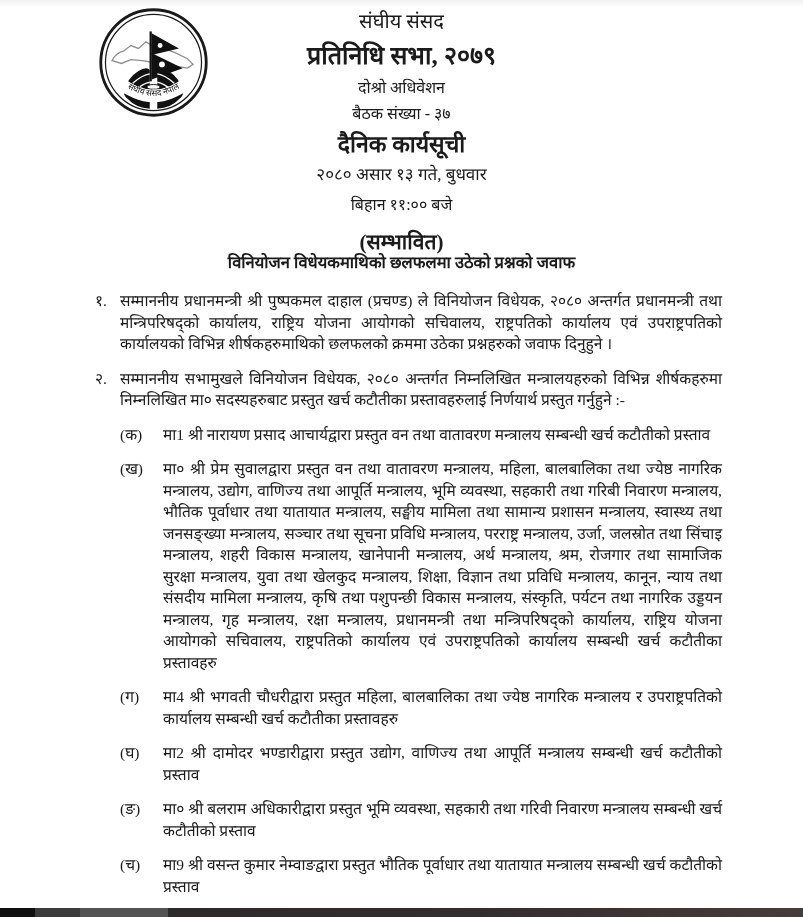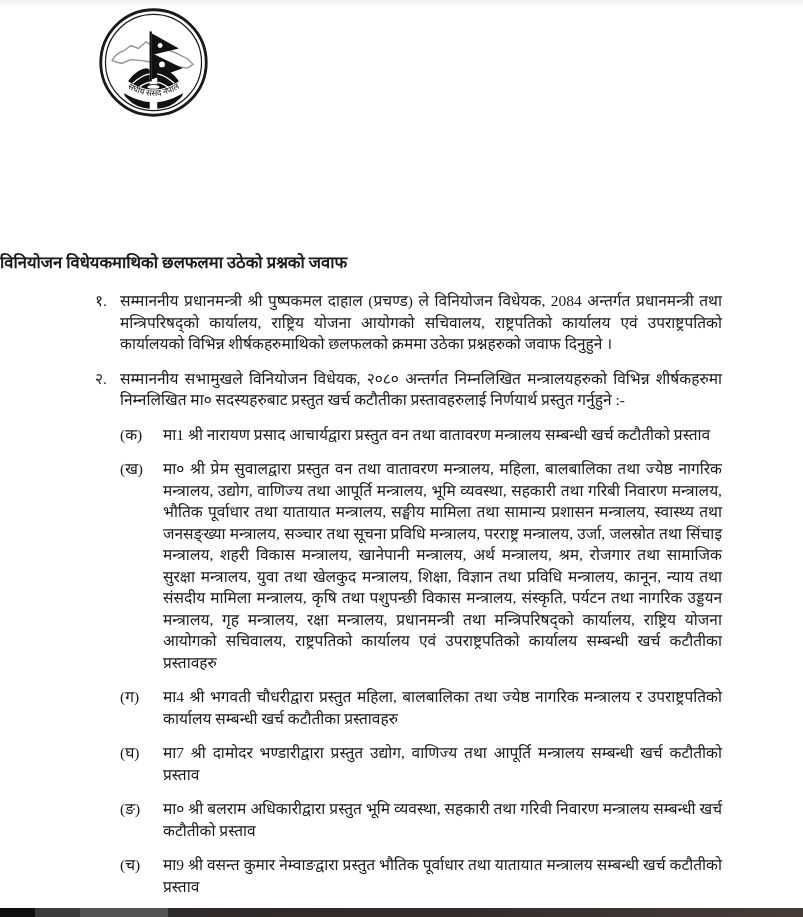--- a/index.html
+++ b/index.html
@@ -17,21 +17,21 @@
   .h-org{font-size:20px;line-height:26px;margin:2px 0 7px;}
   .h-house{font-size:25px;line-height:30px;font-weight:bold;margin:0 0 7px;}
   .h-session{font-size:16px;line-height:20px;margin:0 0 6px;}
   .h-meeting{font-size:16px;line-height:20px;margin:0 0 7px;}
   .h-doctitle{font-size:23px;line-height:28px;font-weight:bold;margin:0 0 5px;}
   .h-date{font-size:17px;line-height:22px;margin:0 0 9px;}
   .h-time{font-size:16px;line-height:20px;margin:0 0 12px;}
   .h-tentative{font-size:21px;line-height:30px;font-weight:bold;margin:0;}
   
   .content{position:absolute;top:252px;left:0;right:0;}
-  .section-title{font-weight:bold;font-size:16.5px;
+  .section-title{text-align:center;font-weight:bold;font-size:16.5px;
     line-height:22px;margin:0 0 16px;}
   .list{margin-left:95px;width:627px;font-size:15.5px;line-height:21.5px;}
   .item{display:flex;margin-bottom:13px;}
   .item-num{flex:0 0 25px;}
   .item-text{flex:1;text-align:justify;}
   .subitems{margin-top:13px;}
   .subitem{display:flex;margin-left:25px;margin-bottom:13px;}
   .sub-label{flex:0 0 43px;}
   .sub-text{flex:1;text-align:justify;}
   
@@ -77,29 +77,39 @@
         <ellipse cx="60" cy="96" rx="7" ry="2.6" fill="#ffffff" stroke="#111" stroke-width="1"></ellipse>
       </g>
 
       <path id="cap-arc" d="M21 79 Q60 112 99 79" fill="none" stroke="#ffffff" stroke-width="13"></path>
       <text font-size="9" fill="#111111" font-family="'Liberation Serif',serif">
         <textPath href="#cap-arc" startOffset="50%" text-anchor="middle">संघीय संसद नेपाल</textPath>
       </text>
     </svg>
   </div>
 
+  <div class="header">
+    <div class="h-org">संघीय संसद</div>
+    <div class="h-house">प्रतिनिधि सभा, २०७९</div>
+    <div class="h-session">दोश्रो अधिवेशन</div>
+    <div class="h-meeting">बैठक संख्या - ३७</div>
+    <div class="h-doctitle">दैनिक कार्यसूची</div>
+    <div class="h-date">२०८० असार १३ गते, बुधवार</div>
+    <div class="h-time">बिहान ११:०० बजे</div>
+    <div class="h-tentative">(सम्भावित)</div>
+  </div>
 
   <div class="content">
     <div class="section-title">विनियोजन विधेयकमाथिको छलफलमा उठेको प्रश्नको जवाफ</div>
 
     <div class="list">
 
       <div class="item">
         <div class="item-num">१.</div>
-        <div class="item-text">सम्माननीय प्रधानमन्त्री श्री पुष्पकमल दाहाल (प्रचण्ड) ले विनियोजन विधेयक, 2084 अन्तर्गत प्रधानमन्त्री तथा मन्त्रिपरिषद्को कार्यालय, राष्ट्रिय योजना आयोगको सचिवालय, राष्ट्रपतिको कार्यालय एवं उपराष्ट्रपतिको कार्यालयको विभिन्न शीर्षकहरुमाथिको छलफलको क्रममा उठेका प्रश्नहरुको जवाफ दिनुहुने ।</div>
+        <div class="item-text">सम्माननीय प्रधानमन्त्री श्री पुष्पकमल दाहाल (प्रचण्ड) ले विनियोजन विधेयक, २०८० अन्तर्गत प्रधानमन्त्री तथा मन्त्रिपरिषद्को कार्यालय, राष्ट्रिय योजना आयोगको सचिवालय, राष्ट्रपतिको कार्यालय एवं उपराष्ट्रपतिको कार्यालयको विभिन्न शीर्षकहरुमाथिको छलफलको क्रममा उठेका प्रश्नहरुको जवाफ दिनुहुने ।</div>
       </div>
 
       <div class="item" style="margin-bottom:0;">
         <div class="item-num">२.</div>
         <div class="item-text">सम्माननीय सभामुखले विनियोजन विधेयक, २०८० अन्तर्गत निम्नलिखित मन्त्रालयहरुको विभिन्न शीर्षकहरुमा निम्नलिखित मा० सदस्यहरुबाट प्रस्तुत खर्च कटौतीका प्रस्तावहरुलाई निर्णयार्थ प्रस्तुत गर्नुहुने :-</div>
       </div>
 
       <div class="subitems">
         <div class="subitem">
           <div class="sub-label">(क)</div>
@@ -108,21 +118,21 @@
         <div class="subitem">
           <div class="sub-label">(ख)</div>
           <div class="sub-text">मा० श्री प्रेम सुवालद्वारा प्रस्तुत वन तथा वातावरण मन्त्रालय, महिला, बालबालिका तथा ज्येष्ठ नागरिक मन्त्रालय, उद्योग, वाणिज्य तथा आपूर्ति मन्त्रालय, भूमि व्यवस्था, सहकारी तथा गरिबी निवारण मन्त्रालय, भौतिक पूर्वाधार तथा यातायात मन्त्रालय, सङ्घीय मामिला तथा सामान्य प्रशासन मन्त्रालय, स्वास्थ्य तथा जनसङ्ख्या मन्त्रालय, सञ्चार तथा सूचना प्रविधि मन्त्रालय, परराष्ट्र मन्त्रालय, उर्जा, जलस्रोत तथा सिंचाइ मन्त्रालय, शहरी विकास मन्त्रालय, खानेपानी मन्त्रालय, अर्थ मन्त्रालय, श्रम, रोजगार तथा सामाजिक सुरक्षा मन्त्रालय, युवा तथा खेलकुद मन्त्रालय, शिक्षा, विज्ञान तथा प्रविधि मन्त्रालय, कानून, न्याय तथा संसदीय मामिला मन्त्रालय, कृषि तथा पशुपन्छी विकास मन्त्रालय, संस्कृति, पर्यटन तथा नागरिक उड्डयन मन्त्रालय, गृह मन्त्रालय, रक्षा मन्त्रालय, प्रधानमन्त्री तथा मन्त्रिपरिषद्को कार्यालय, राष्ट्रिय योजना आयोगको सचिवालय, राष्ट्रपतिको कार्यालय एवं उपराष्ट्रपतिको कार्यालय सम्बन्धी खर्च कटौतीका प्रस्तावहरु</div>
         </div>
         <div class="subitem">
           <div class="sub-label">(ग)</div>
           <div class="sub-text">मा4 श्री भगवती चौधरीद्वारा प्रस्तुत महिला, बालबालिका तथा ज्येष्ठ नागरिक मन्त्रालय र उपराष्ट्रपतिको कार्यालय सम्बन्धी खर्च कटौतीका प्रस्तावहरु</div>
         </div>
         <div class="subitem">
           <div class="sub-label">(घ)</div>
-          <div class="sub-text">मा7 श्री दामोदर भण्डारीद्वारा प्रस्तुत उद्योग, वाणिज्य तथा आपूर्ति मन्त्रालय सम्बन्धी खर्च कटौतीको प्रस्ताव</div>
+          <div class="sub-text">मा2 श्री दामोदर भण्डारीद्वारा प्रस्तुत उद्योग, वाणिज्य तथा आपूर्ति मन्त्रालय सम्बन्धी खर्च कटौतीको प्रस्ताव</div>
         </div>
         <div class="subitem">
           <div class="sub-label">(ङ)</div>
           <div class="sub-text">मा० श्री बलराम अधिकारीद्वारा प्रस्तुत भूमि व्यवस्था, सहकारी तथा गरिवी निवारण मन्त्रालय सम्बन्धी खर्च कटौतीको प्रस्ताव</div>
         </div>
         <div class="subitem">
           <div class="sub-label">(च)</div>
           <div class="sub-text">मा9 श्री वसन्त कुमार नेम्वाङद्वारा प्रस्तुत भौतिक पूर्वाधार तथा यातायात मन्त्रालय सम्बन्धी खर्च कटौतीको प्रस्ताव</div>
         </div>
         <div class="subitem">

